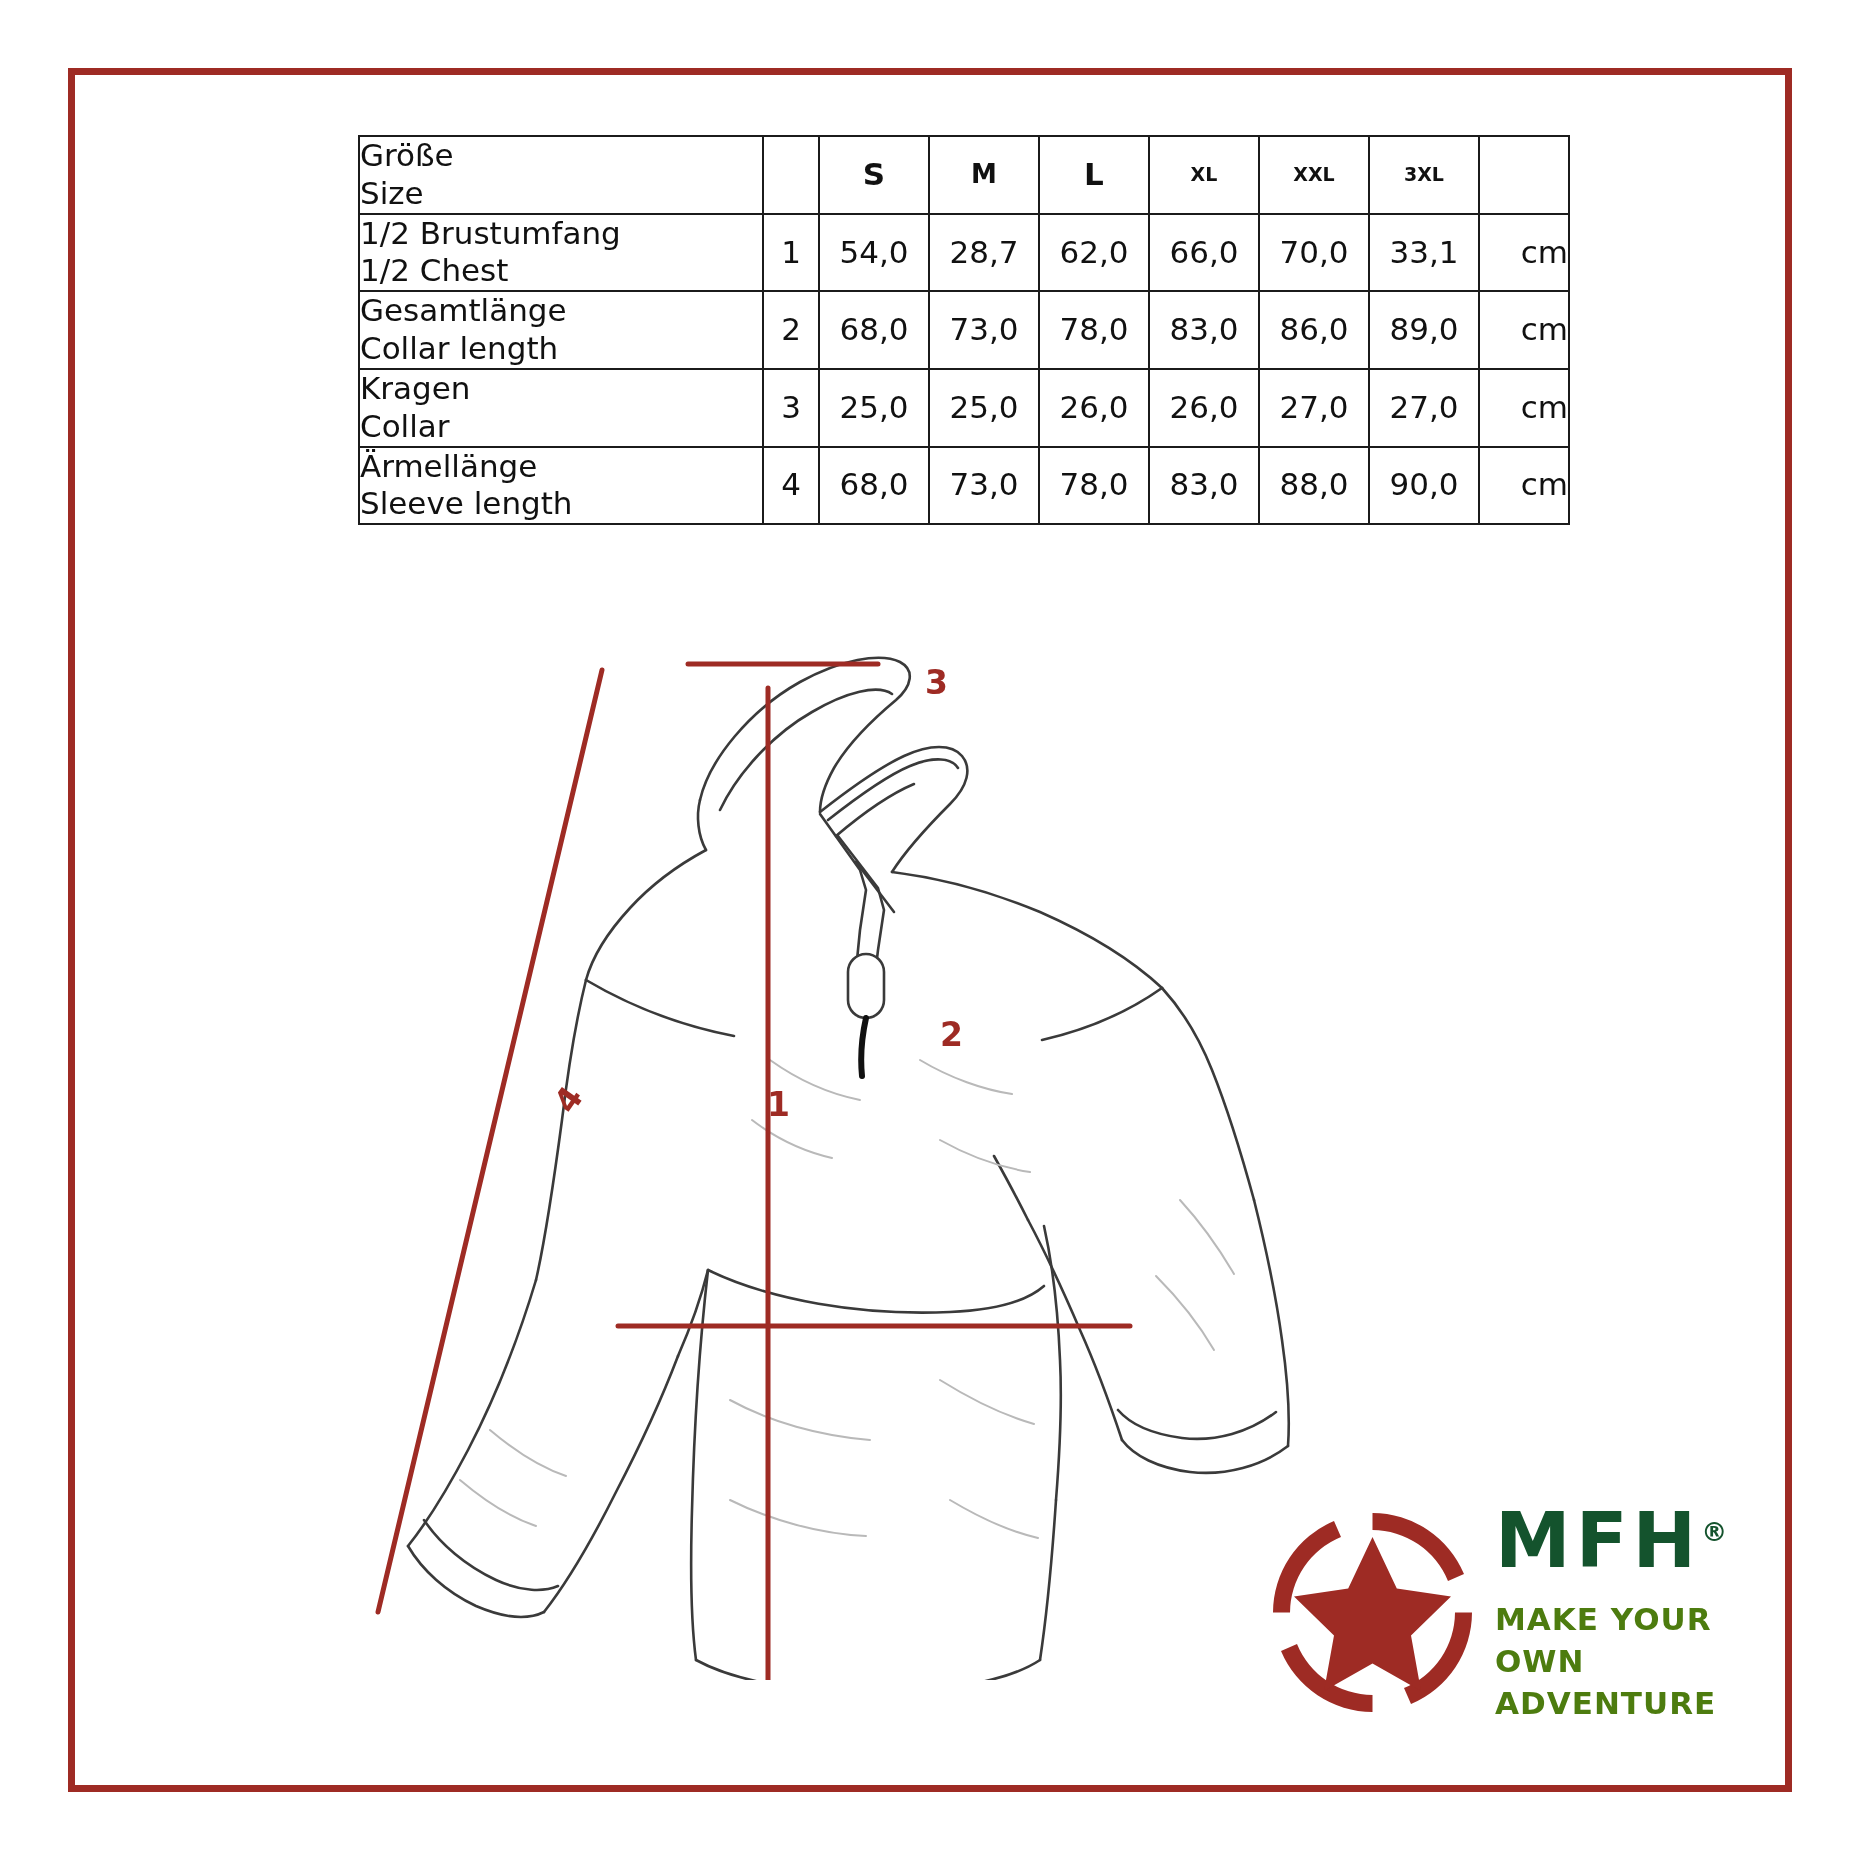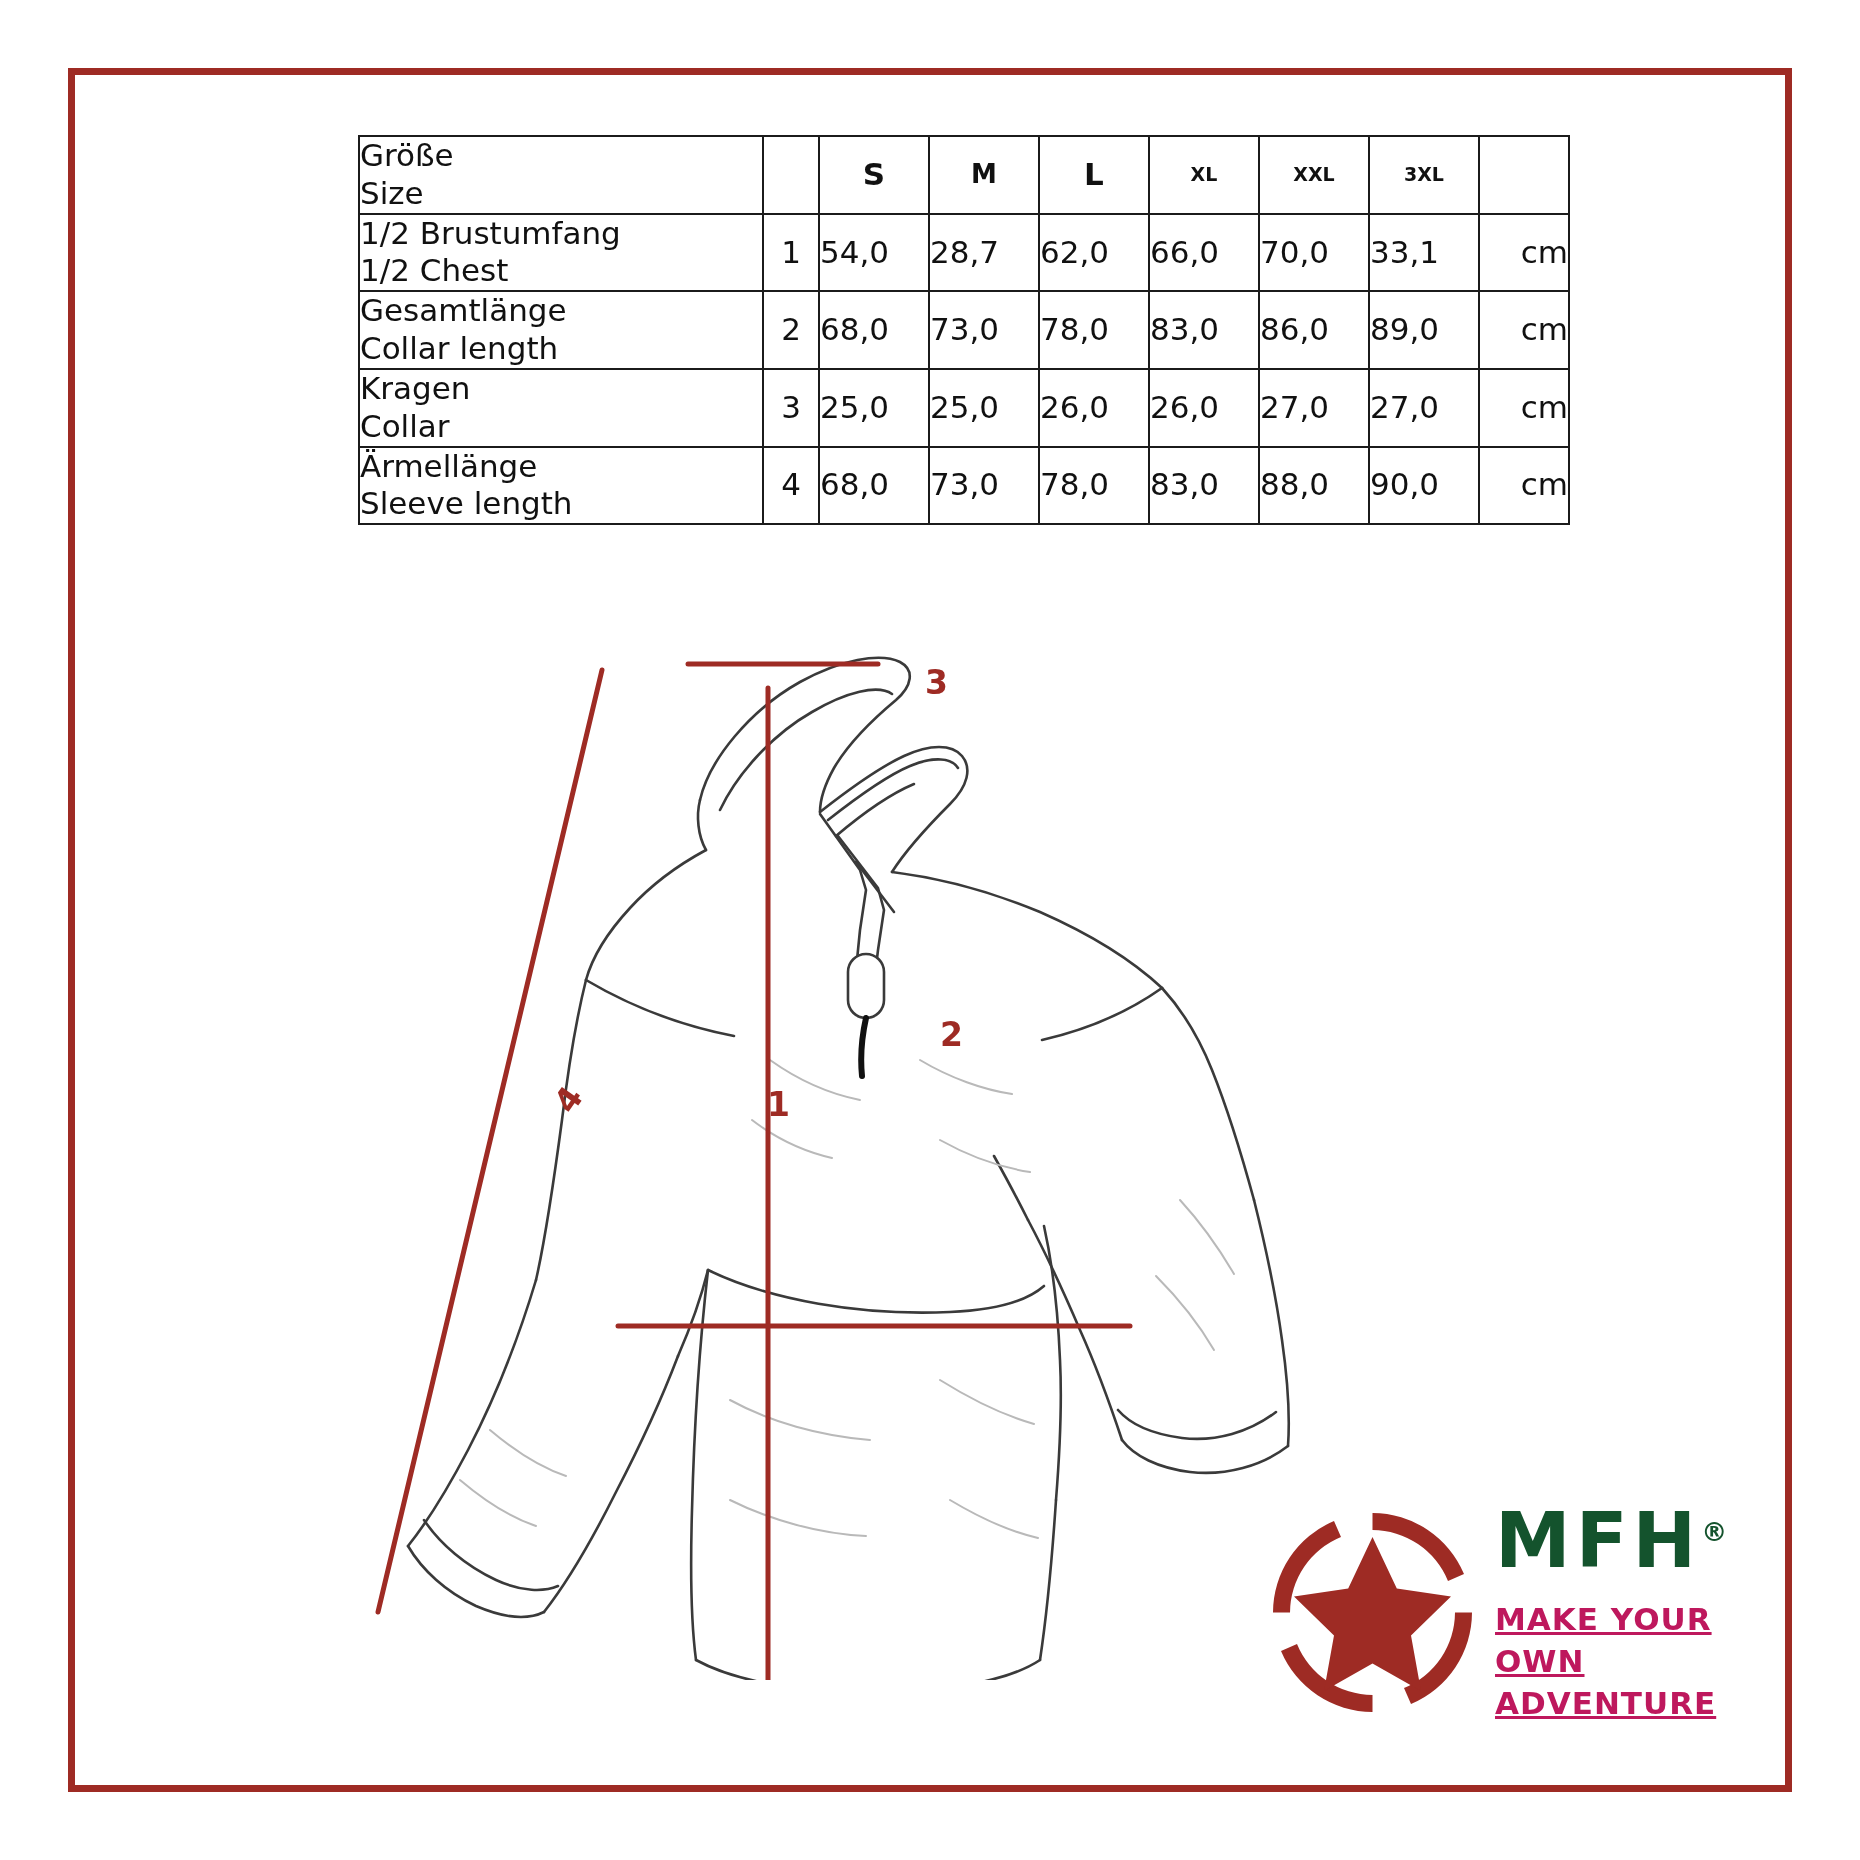--- a/index.html
+++ b/index.html
@@ -57,21 +57,21 @@
     padding: 13px 0 13px 17px;
     font-size: 31px;
   }
   td.num-cell {
     width: 54px;
     text-align: center;
     font-size: 28px;
   }
   td.val-cell {
     width: 108px;
-    text-align: left;
+    text-align: center;
     font-size: 31px;
   }
   td.unit-cell {
     width: 88px;
     text-align: right;
     font-size: 31px;
   }
   td.head-label {
     padding: 13px 0 13px 17px;
   }
@@ -147,24 +147,23 @@
     font-size: 26px;
     vertical-align: super;
     font-weight: bold;
     letter-spacing: 0;
   }
   .mfh-tag {
     margin-top: 20px;
     font-family: "DejaVu Sans", sans-serif;
     font-weight: bold;
     font-size: 31px;
-    color: #be185d;
+    color: #4d7c0f;
     line-height: 1.35;
     letter-spacing: 1px;
-    text-decoration: underline;
   }
 </style>
 </head>
 <body>
 
 <div class="page">
 
   <div class="frame"></div>
 
   <div class="size-table-wrap">

